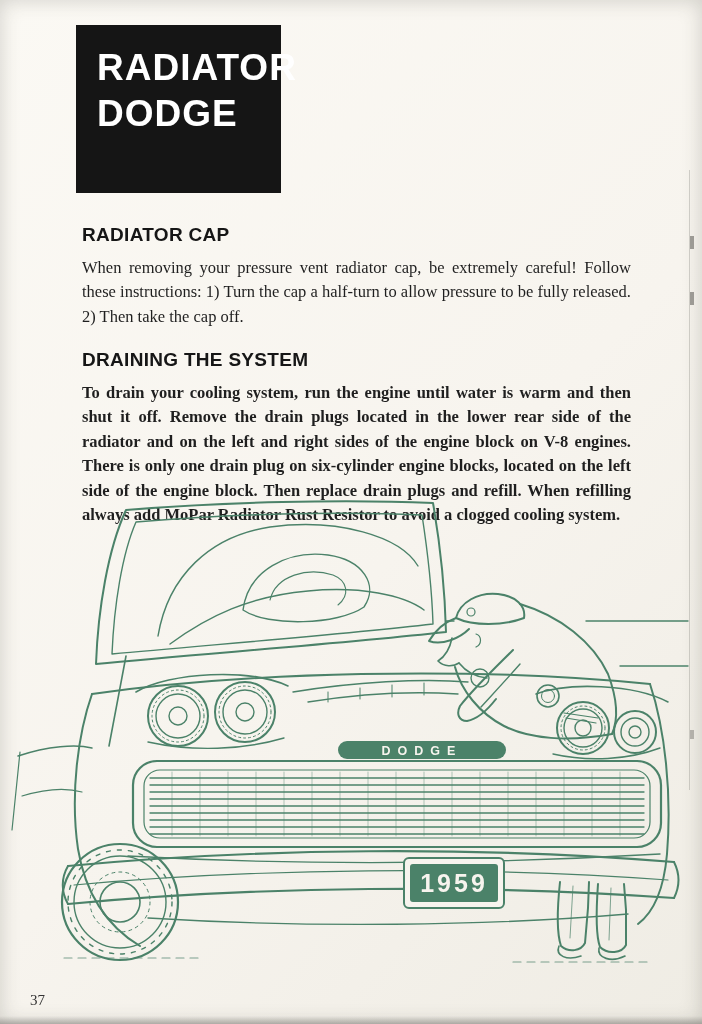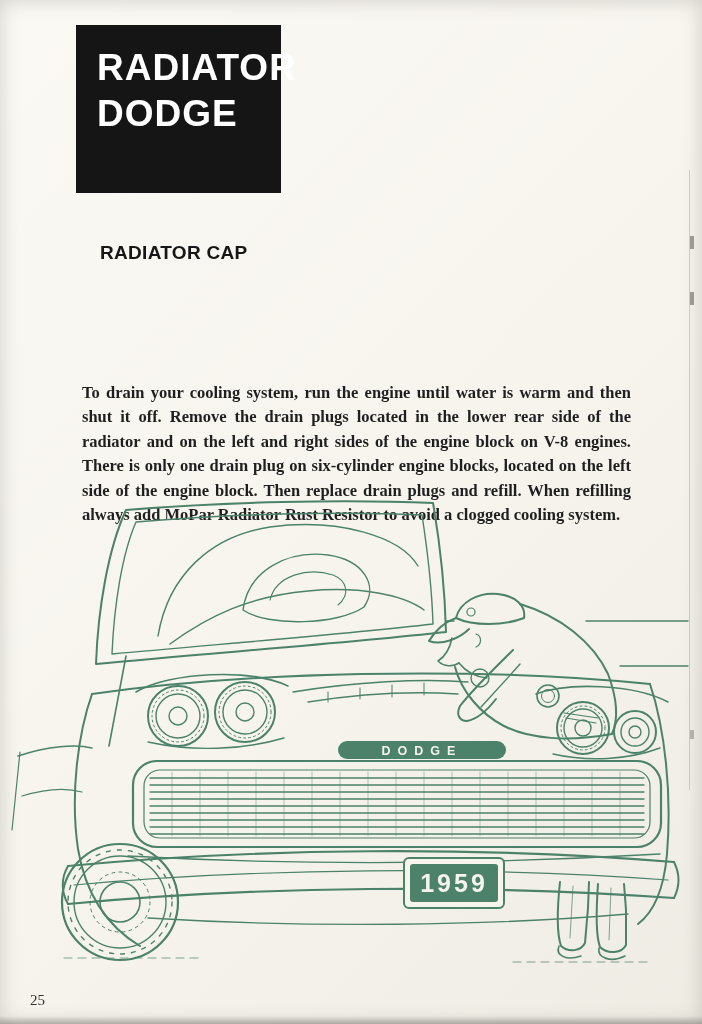--- a/index.html
+++ b/index.html
@@ -11,21 +11,21 @@
     font-family:"Liberation Serif", serif;
   }
   .title-block {
     position:absolute; left:76px; top:25px; width:205px; height:168px;
     background:#151515; color:#ffffff; box-sizing:border-box;
     padding:20px 0 0 21px;
     font-family:"Liberation Sans", sans-serif; font-weight:bold;
   }
   .title-line { font-size:37px; line-height:1.24; letter-spacing:1px; }
   .heading {
-    position:absolute; left:82px; margin:18px;
+    position:absolute; left:82px; margin:0;
     font-family:"Liberation Sans", sans-serif; font-weight:bold;
     font-size:19px; color:#161616; letter-spacing:.3px;
   }
   .body-text {
     position:absolute; left:82px; width:549px; margin:0;
     font-size:16.5px; line-height:1.48; color:#1f1f1f; text-align:justify;
   }
   .h-radiator { top:224px; }
   .p-radiator { top:256px; }
   .h-draining { top:349px; }
@@ -48,21 +48,23 @@
 <body>
 
 <div class="scan">
 
   <div class="title-block">
     <div class="title-line">RADIATOR</div>
     <div class="title-line">DODGE</div>
   </div>
 
   <h2 class="heading h-radiator">RADIATOR CAP</h2>
+  <p class="body-text p-radiator">When removing your pressure vent radiator cap, be extremely careful! Follow these instructions: 1) Turn the cap a half-turn to allow pressure to be fully released. 2) Then take the cap off.</p>
 
+  <h2 class="heading h-draining">DRAINING THE SYSTEM</h2>
   <p class="body-text p-draining">To drain your cooling system, run the engine until water is warm and then shut it off. Remove the drain plugs located in the lower rear side of the radiator and on the left and right sides of the engine block on V-8 engines. There is only one drain plug on six-cylinder engine blocks, located on the left side of the engine block. Then replace drain plugs and refill. When refilling always add MoPar Radiator Rust Resistor to avoid a clogged cooling system.</p>
 
   <div class="illustration">
     <svg viewBox="0 0 684 474" width="684" height="474">
       <g stroke="#4b8269" fill="none" stroke-width="2" stroke-linecap="round" stroke-linejoin="round">
 
         <path d="M438,127 H446 M578,127 H680 M612,172 H680" stroke-width="1.4"></path>
 
         <g>
           <path d="M88,170 C90,115 100,55 118,16 C215,8 335,5 425,9 C433,55 437,100 438,138 C330,150 190,160 88,170 Z"></path>
@@ -175,21 +177,21 @@
           <path d="M590,390 C588,418 588,442 592,453 C600,461 614,459 618,451 L618,416 L616,390"></path>
           <path d="M551,452 C547,462 559,467 573,462" stroke-width="1.6"></path>
           <path d="M591,454 C589,464 603,469 617,462" stroke-width="1.6"></path>
           <path d="M565,392 L562,444 M603,394 L601,446" stroke-width="1" opacity="0.7"></path>
         </g>
 
       </g>
     </svg>
   </div>
 
-  <div class="page-number">25</div>
+  <div class="page-number">37</div>
 
   <div class="edge-line"></div>
   <div class="tick tick-1"></div>
   <div class="tick tick-2"></div>
   <div class="tick tick-3"></div>
   <div class="bottom-edge"></div>
 
 </div>
 
 </body></html>

